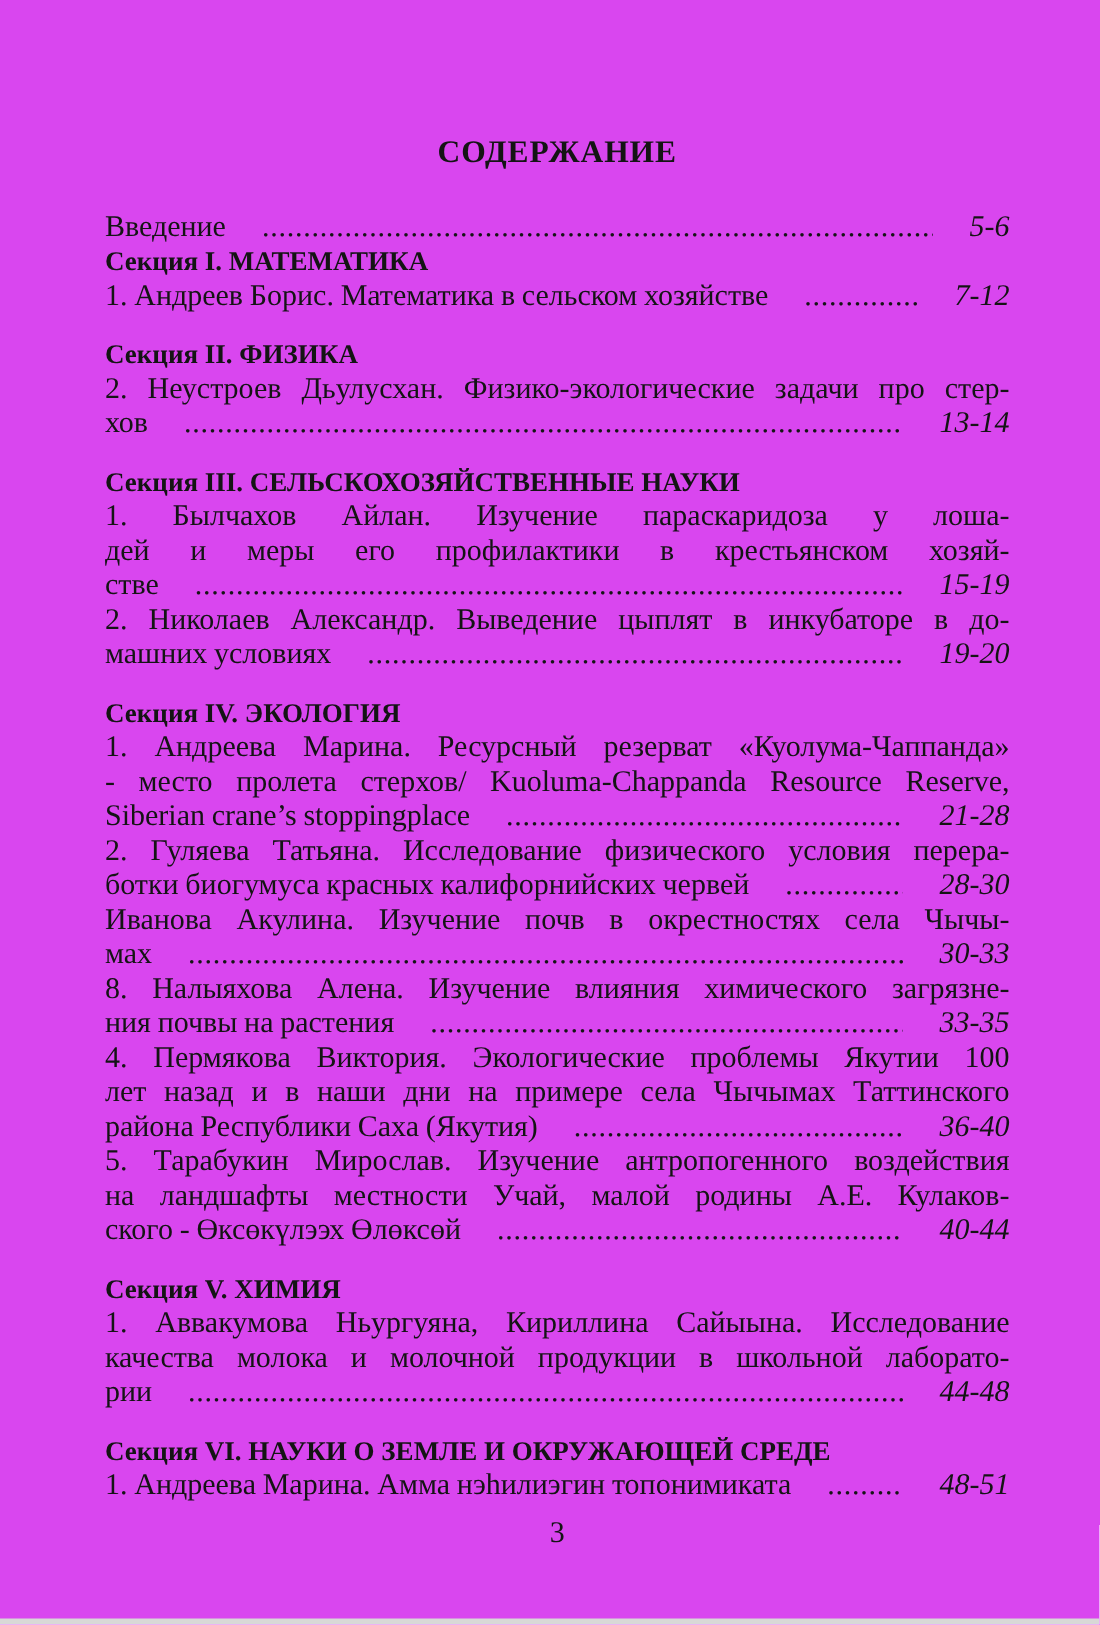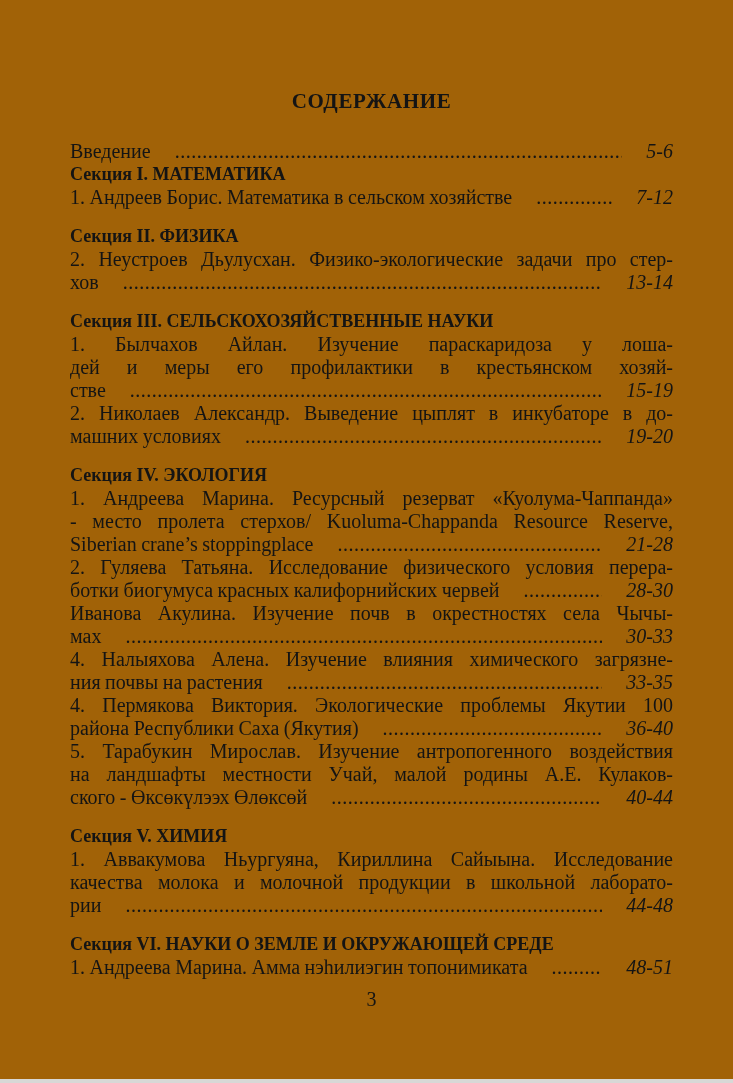--- a/index.html
+++ b/index.html
@@ -1,20 +1,20 @@
 <!DOCTYPE html>
 <html><head>
 <meta charset="utf-8">
 <style>
   html,body{margin:0;padding:0;background:#ffffff;}
   .sheet{
     position:relative;
     width:733px;height:1083px;
     box-sizing:border-box;
-    background:#a16207;
+    background:#d946ef;
     padding:90px 60px 0 70px;
     font-family:"Liberation Serif","DejaVu Serif",serif;
     color:#141414;
     overflow:hidden;
   }
   
   .sheet::after{
     content:"";position:absolute;left:0;right:0;bottom:0;height:4px;
     background:#d8d8d6;
   }
@@ -117,27 +117,28 @@
         <span class="lt">ботки биогумуса красных калифорнийских червей</span>
         <span class="dots"></span>
         <span class="pg">28-30</span>
       </div>
       <div class="line body-just">Иванова Акулина. Изучение почв в окрестностях села Чычы-</div>
       <div class="line leader-row">
         <span class="lt">мах</span>
         <span class="dots"></span>
         <span class="pg">30-33</span>
       </div>
-      <div class="line body-just">4. Налыяхова Алена. Изучение влияния химического загрязне-</div>
+      <div class="line body-just">8. Налыяхова Алена. Изучение влияния химического загрязне-</div>
       <div class="line leader-row">
         <span class="lt">ния почвы на растения</span>
         <span class="dots"></span>
         <span class="pg">33-35</span>
       </div>
       <div class="line body-just">4. Пермякова Виктория. Экологические проблемы Якутии 100</div>
+      <div class="line body-just">лет назад и в наши дни на примере села Чычымах Таттинского</div>
       <div class="line leader-row">
         <span class="lt">района Республики Саха (Якутия)</span>
         <span class="dots"></span>
         <span class="pg">36-40</span>
       </div>
       <div class="line body-just">5. Тарабукин Мирослав. Изучение антропогенного воздействия</div>
       <div class="line body-just">на ландшафты местности Учай, малой родины А.Е. Кулаков-</div>
       <div class="line leader-row">
         <span class="lt">ского - Өксөкүлээх Өлөксөй</span>
         <span class="dots"></span>

